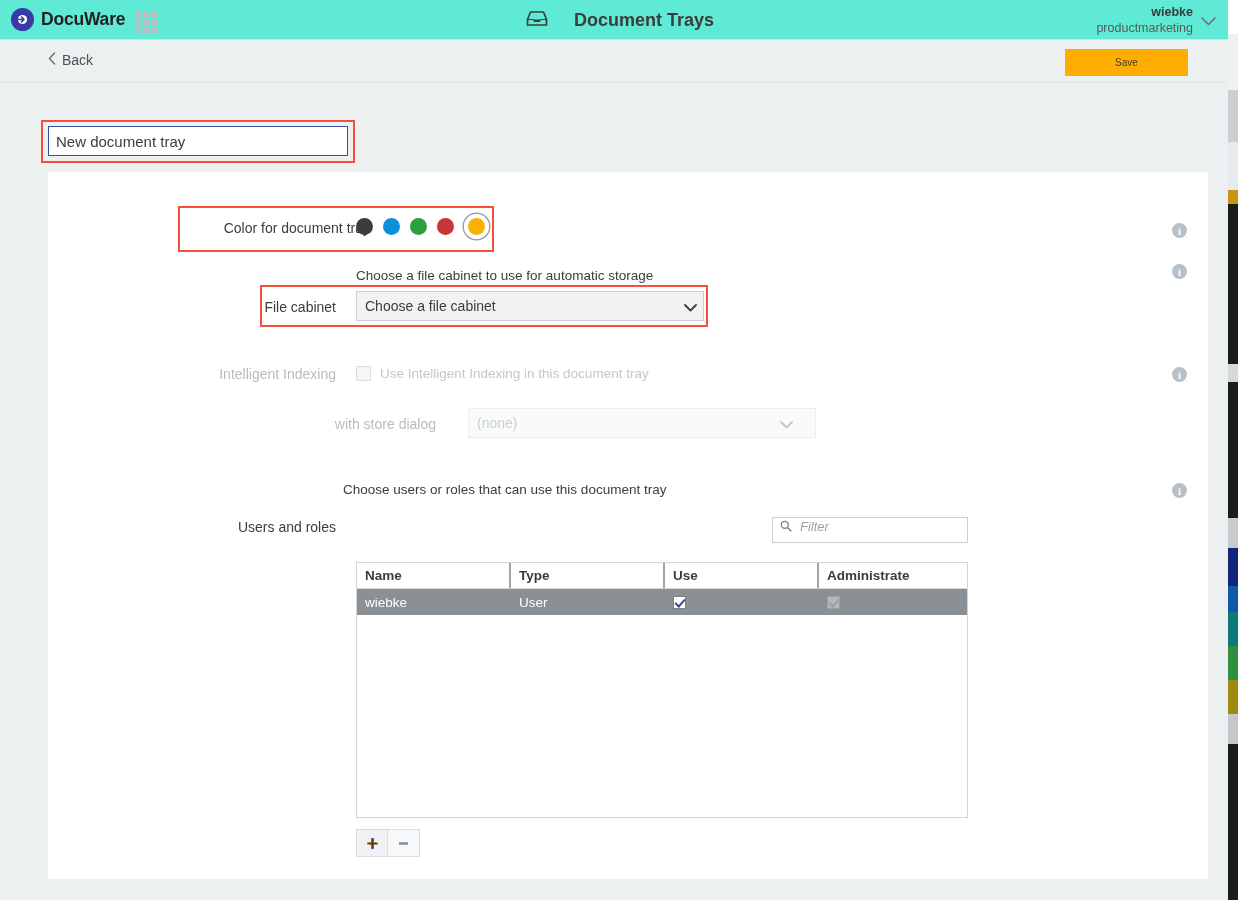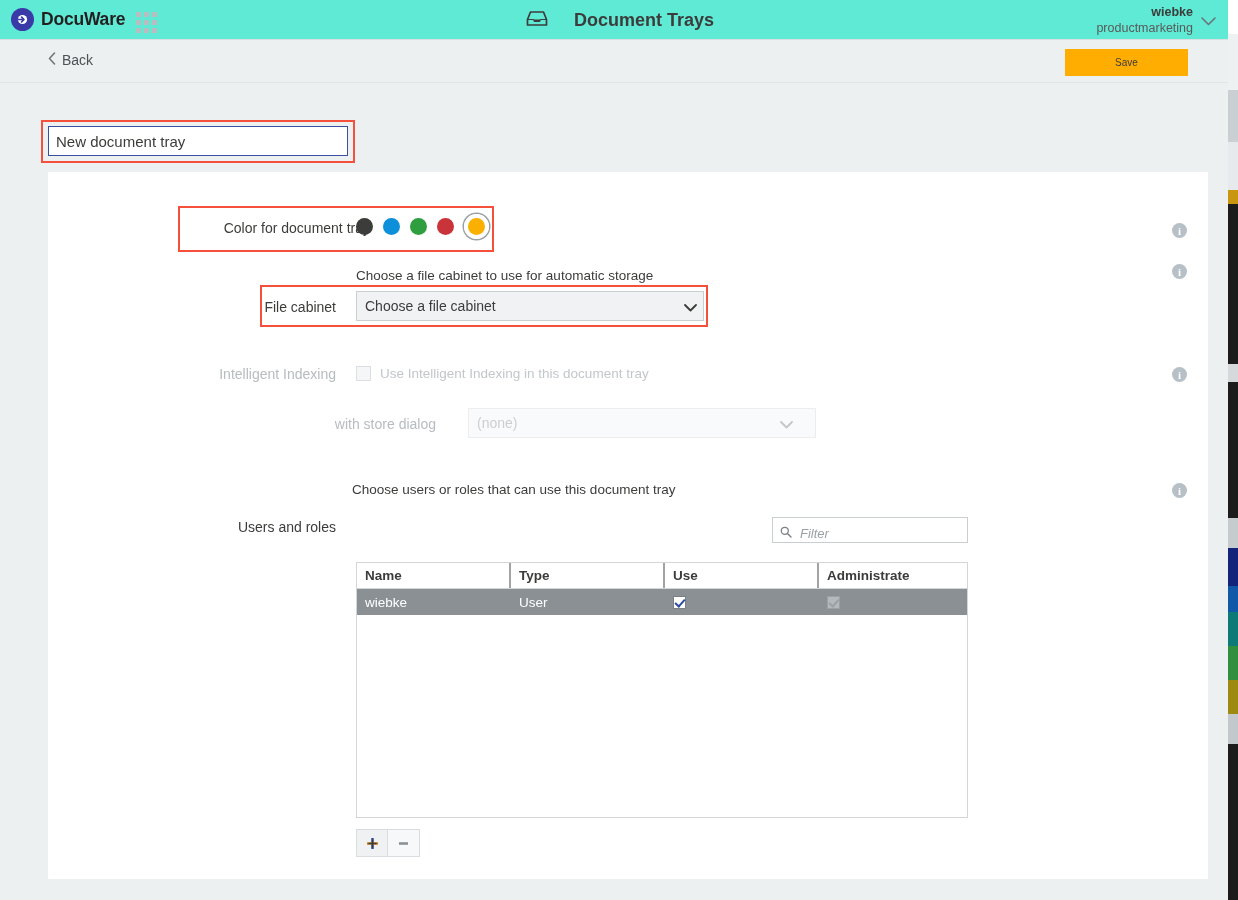--- a/index.html
+++ b/index.html
@@ -205,27 +205,27 @@
     font-family: "Liberation Sans", sans-serif;
     font-size: 14px; color: #b6bcc0;
     padding: 0 28px 0 8px;
     appearance: none; -webkit-appearance: none;
     cursor: default;
     margin-left: 16px;
   }
   #sd-chev { left: 732px; top: 246px; color: #c2c7ca; }
 
   
-  #users-helper { left: 304px; top: 310px; }
+  #users-helper { left: 295px; top: 310px; }
   #users-label  { left: 130px; top: 347px; width: 158px; }
   #filter-wrap {
     position: absolute; left: 724px; top: 345px;
     width: 196px; height: 26px;
     border: 1px solid #c9ced1; background: #ffffff;
-    display: flex; align-items: flex-end; gap: 6px; padding: 0 7px;
+    display: flex; align-items: flex-start; gap: 6px; padding: 0 7px;
   }
   #filter-input {
     flex: 1; border: none; outline: none;
     font-family: "Liberation Sans", sans-serif;
     font-size: 13px; font-style: italic; color: #3c3c3b;
     background: transparent;
   }
   #filter-input::placeholder { color: #9aa1a6; font-style: italic; }
 
   #perm-table {

